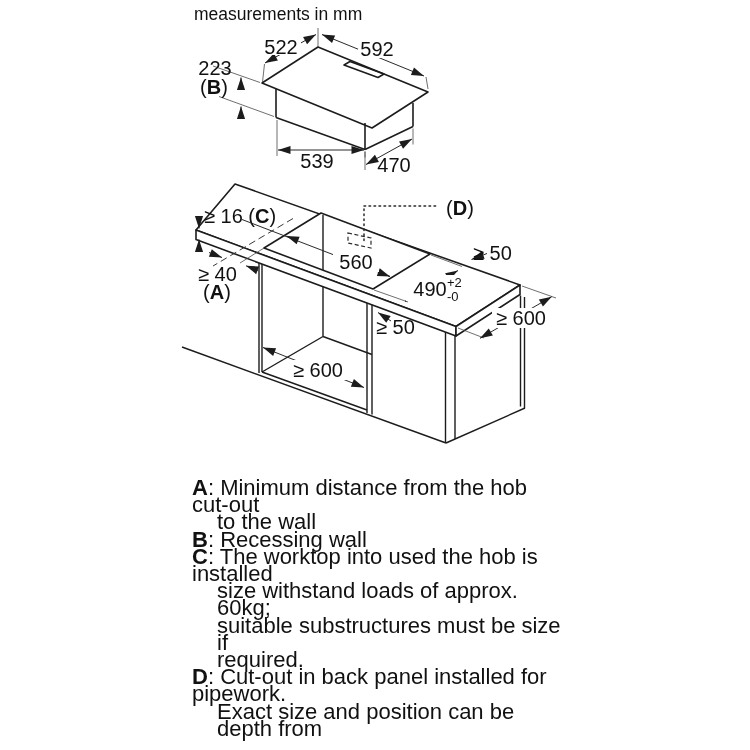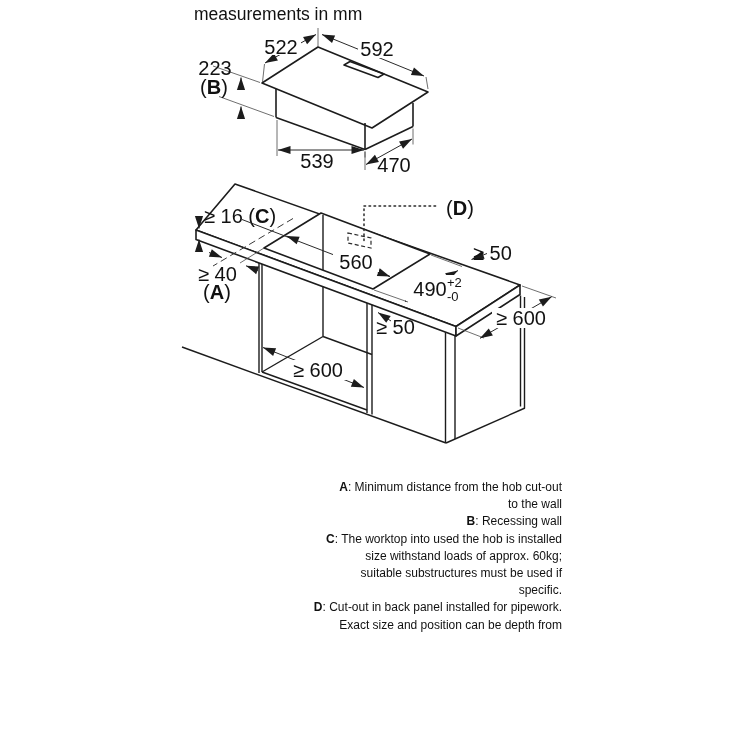--- a/index.html
+++ b/index.html
@@ -1,33 +1,33 @@
 <!DOCTYPE html>
 <html><head>
 <meta charset="utf-8">
 <style>
   html,body{margin:0;padding:0;background:#fff;}
   .stage{position:relative;width:609px;height:750px;background:#ffffff;overflow:hidden;
-         font-family:"Liberation Sans",sans-serif;color:#111;text-align:right;}
+         font-family:"Liberation Sans",sans-serif;color:#111;}
   .title{position:absolute;left:194px;top:4px;font-size:17.5px;color:#111;}
   svg{position:absolute;left:0;top:0;}
   .m{stroke:#1c1c1c;stroke-width:1.6;fill:none;stroke-linejoin:round;}
   .mf{stroke:#1c1c1c;stroke-width:1.6;fill:#ffffff;stroke-linejoin:round;}
   .cab{stroke:#1c1c1c;stroke-width:1.4;fill:none;stroke-linejoin:round;}
   .dim{stroke:#2a2a2a;stroke-width:1;fill:none;}
   .ext{stroke:#4a4a4a;stroke-width:0.8;fill:none;}
   .dash{stroke:#3a3a3a;stroke-width:1;fill:none;stroke-dasharray:7 4;}
   .pdash{stroke:#2a2a2a;stroke-width:1.2;fill:none;stroke-dasharray:4 2.6;}
   .dot{stroke:#2a2a2a;stroke-width:1.5;fill:none;stroke-dasharray:1.6 3.4;stroke-linecap:round;}
   .t{font-family:"Liberation Sans",sans-serif;font-size:20px;fill:#111;}
   .ts{font-family:"Liberation Sans",sans-serif;font-size:13px;fill:#111;}
   .b{font-weight:bold;}
   .wbg{fill:#ffffff;stroke:none;}
   .legend{position:absolute;left:192px;top:479px;width:370px;
-          font-size:12px;line-height:17.2px;color:#111;}
+          font-size:22px;line-height:17.2px;color:#111;}
   .legend .cont{padding-left:25px;}
 </style>
 </head>
 <body>
 
 <div class="stage">
 
   <div class="title">measurements in mm</div>
 
   <svg width="750" height="750" viewBox="0 0 750 750">
@@ -161,22 +161,22 @@
     <div class="li">
       <div class="first"><b>A</b><span>: </span><span>Minimum distance from the hob cut-out</span></div>
       <div class="cont">to the wall</div>
     </div>
     <div class="li">
       <div class="first"><b>B</b><span>: </span><span>Recessing wall</span></div>
     </div>
     <div class="li">
       <div class="first"><b>C</b><span>: </span><span>The worktop into used the hob is installed</span></div>
       <div class="cont">size withstand loads of approx. 60kg;</div>
-      <div class="cont">suitable substructures must be used if</div>
-      <div class="cont">specific.</div>
+      <div class="cont">suitable substructures must be size if</div>
+      <div class="cont">required.</div>
     </div>
     <div class="li">
       <div class="first"><b>D</b><span>: </span><span>Cut-out in back panel installed for pipework.</span></div>
       <div class="cont">Exact size and position can be depth from</div>
     </div>
   </div>
 
 </div>
 
 </body></html>

